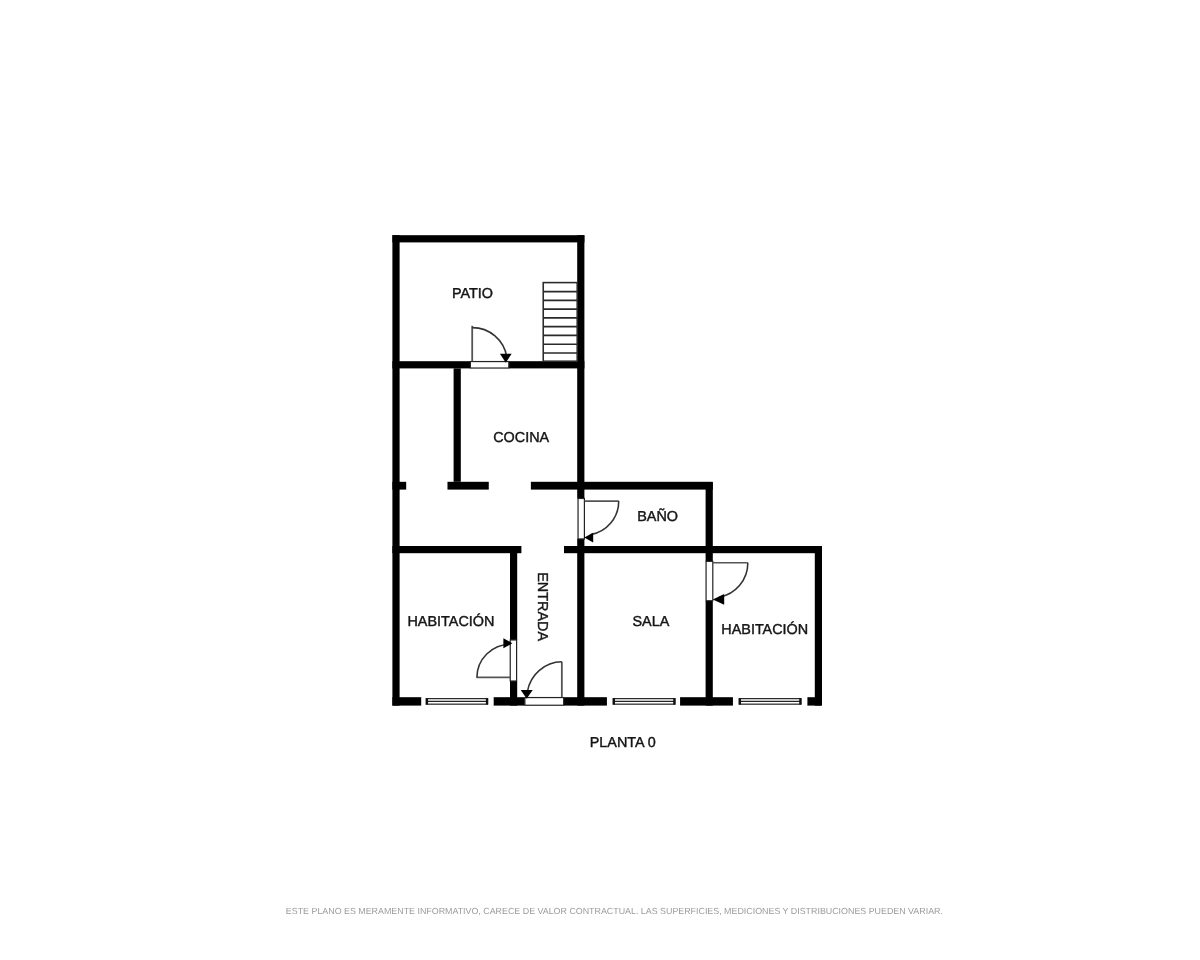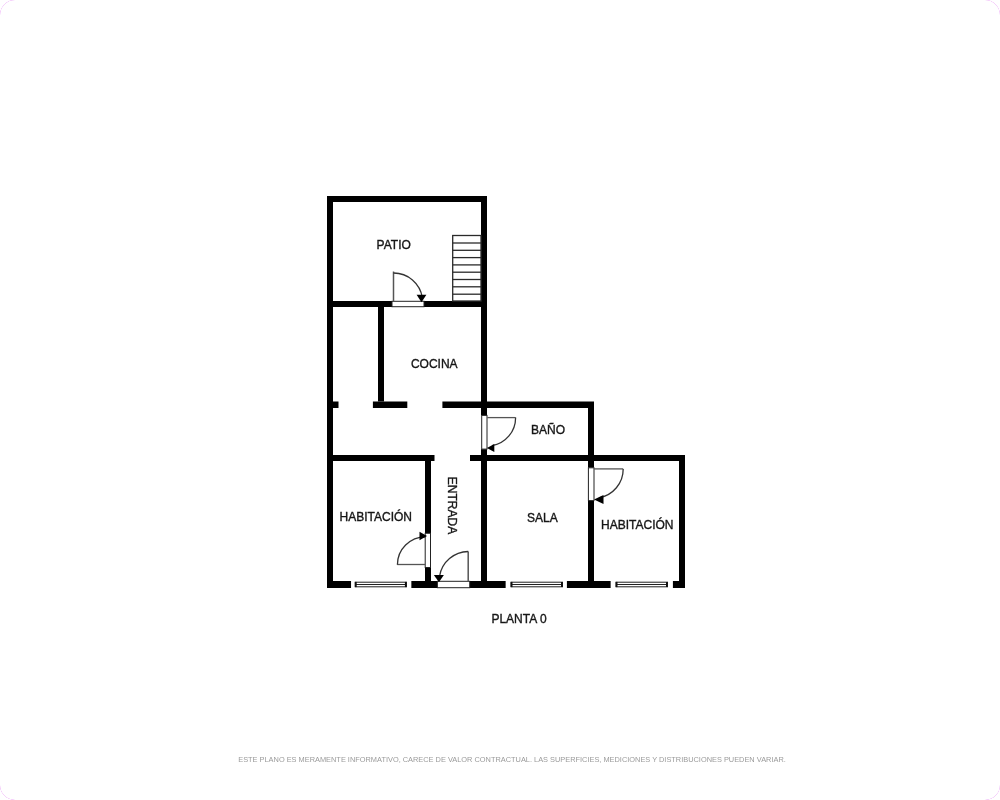--- a/index.html
+++ b/index.html
@@ -1,17 +1,17 @@
 <!DOCTYPE html>
 <html><head>
 <meta charset="utf-8">
 <style>
   html,body{margin:0;padding:0;background:#ffffff;}
   .page{position:relative;width:1000px;height:800px;background:#d946ef;overflow:hidden;
-        font-family:"Liberation Sans", sans-serif;border-radius:15px;}
+        font-family:"Liberation Sans", sans-serif;}
   svg text{font-family:"Liberation Sans", sans-serif;fill:#161616;stroke:#161616;stroke-width:0.35px;}
 </style>
 </head>
 <body>
 <div class="page">
 <svg style="filter:blur(0.55px)" width="1000" height="800" viewBox="0 0 1000 800">
 
   <rect x="0" y="0" width="1000" height="800" fill="#ffffff"></rect>
 
   <rect x="327" y="196" width="160" height="6" fill="#000"></rect>

